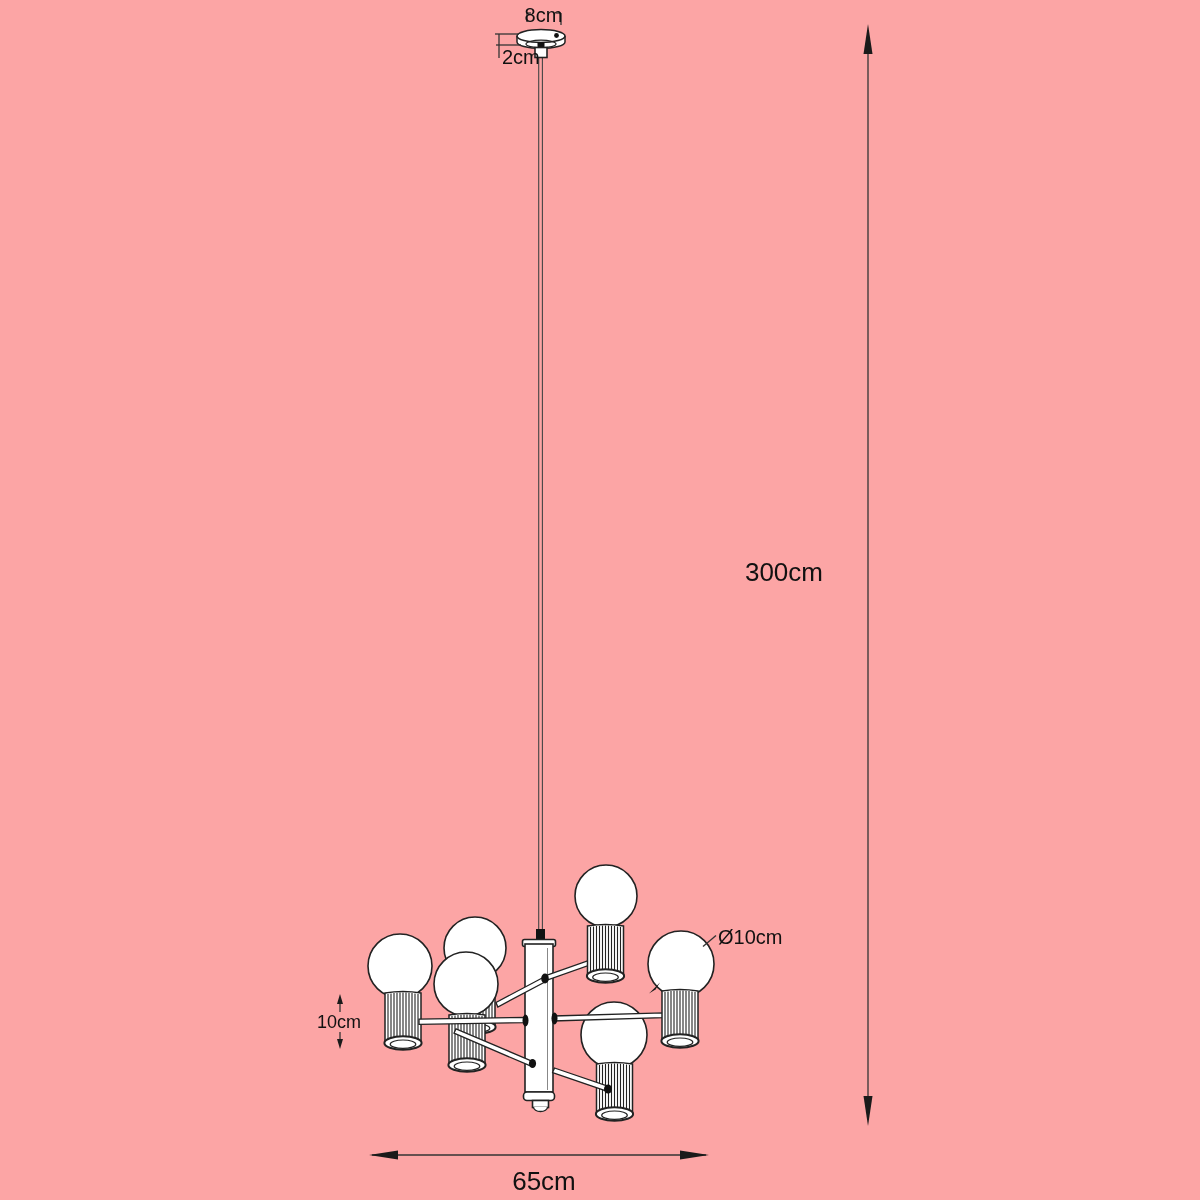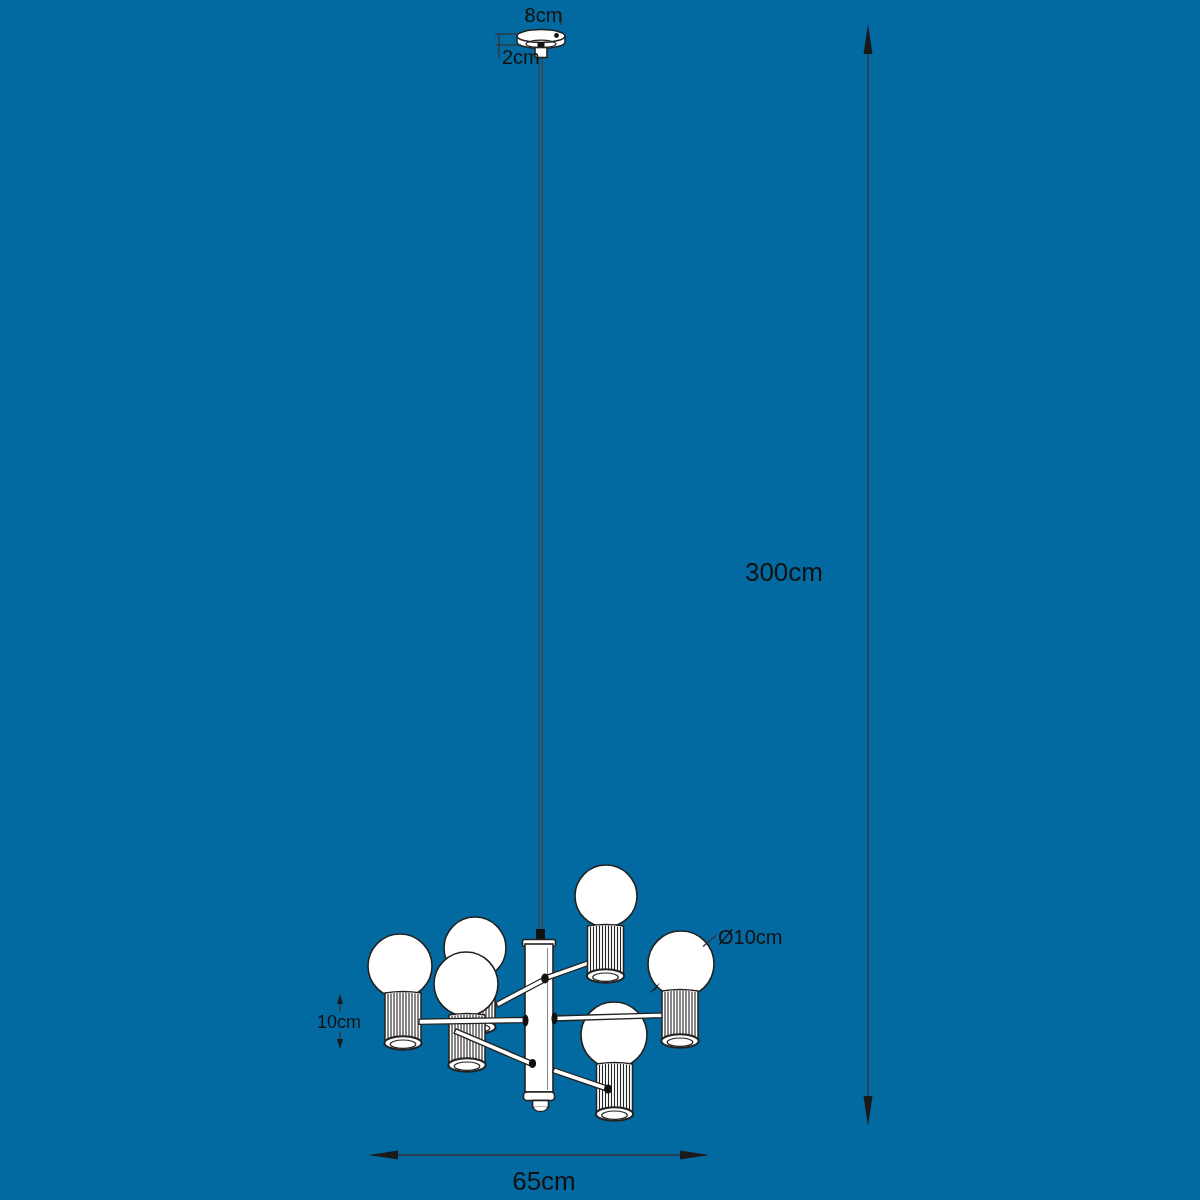--- a/index.html
+++ b/index.html
@@ -1,20 +1,20 @@
 <!DOCTYPE html>
 <html><head>
 <meta charset="utf-8">
 <style>
   html, body { margin: 0; padding: 0; background: #ffffff; }
   #stage {
     position: relative;
     width: 1200px;
     height: 1200px;
-    background: #0369a1;
+    background: #fca5a5;
     font-family: "Liberation Sans", sans-serif;
   }
   svg { display: block; }
   text {
     font-family: "Liberation Sans", sans-serif;
     fill: #111111;
   }
   .dim-text  { font-size: 20px; }
   .dim-text-sm { font-size: 18px; }
   .dim-text-lg { font-size: 26px; }

